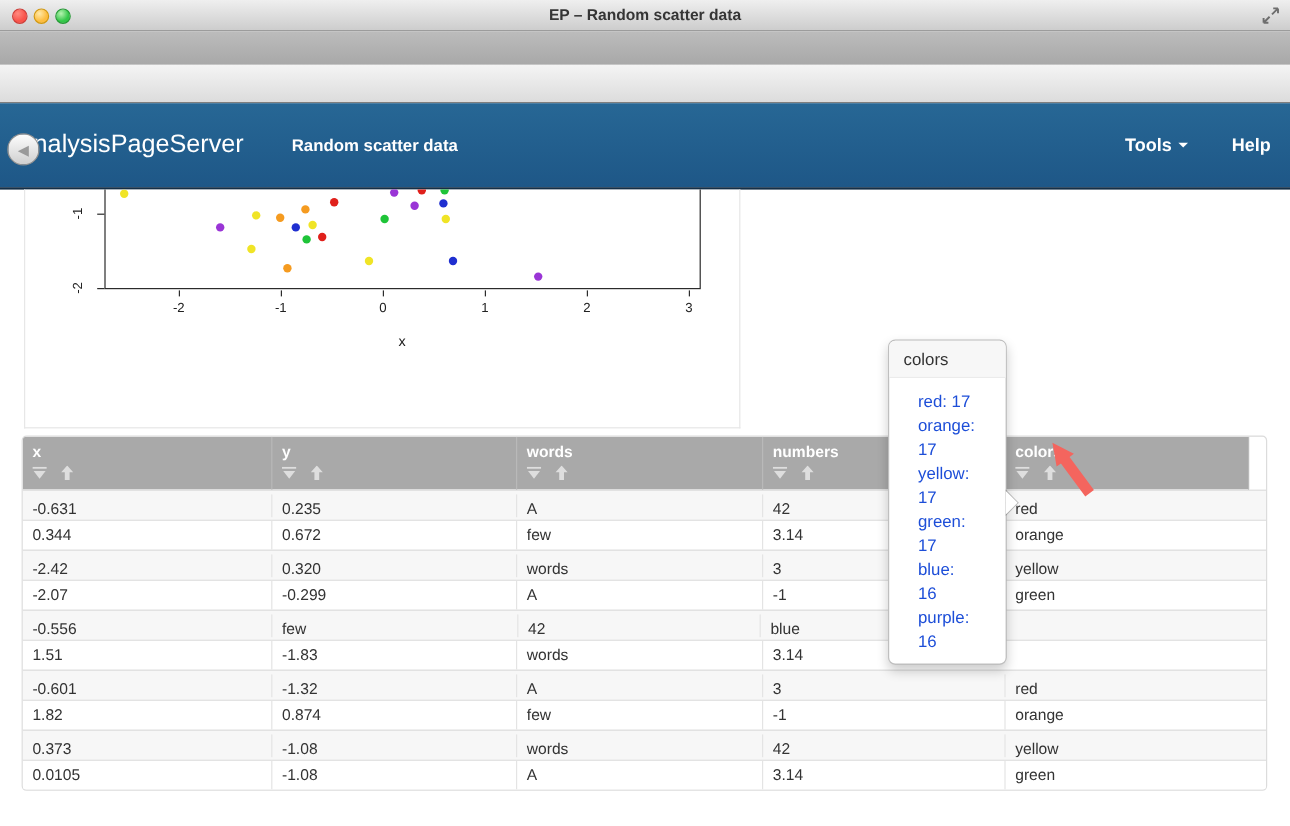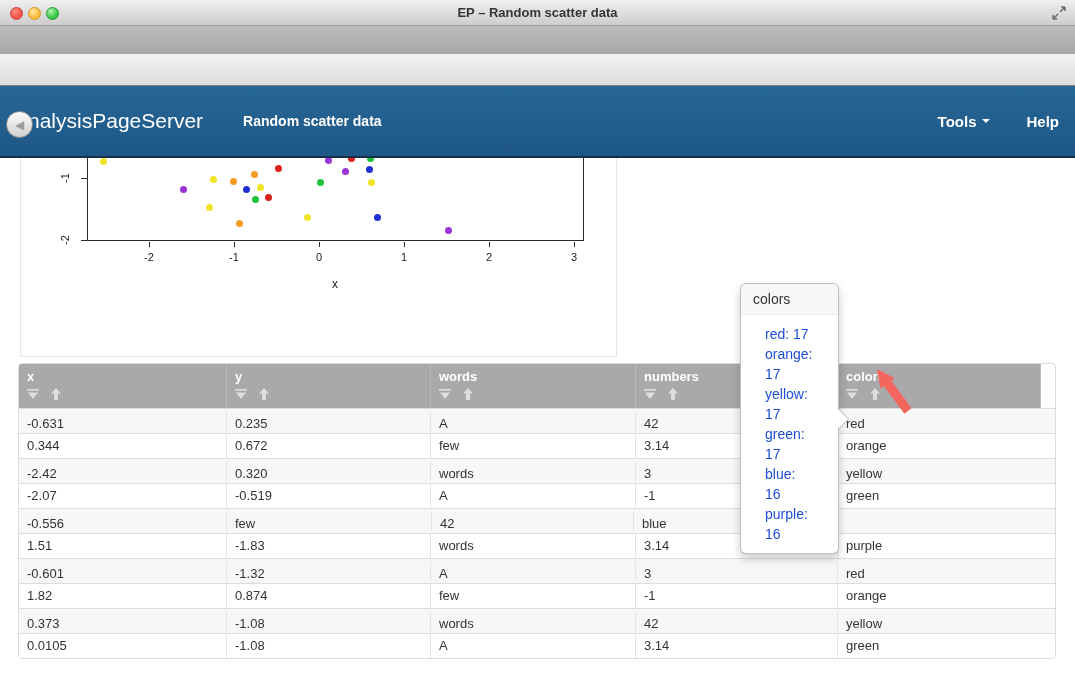--- a/index.html
+++ b/index.html
@@ -321,37 +321,36 @@
   </div>
         <div class="tr odd">
     <div class="td b0">-2.42</div>
     <div class="td b1">0.320</div>
     <div class="td b2">words</div>
     <div class="td b3">3</div>
     <div class="td b4">yellow</div>
   </div>
         <div class="tr">
     <div class="td b0">-2.07</div>
-    <div class="td b1">-0.519</div>
+    <div class="td b1">-0.299</div>
     <div class="td b2">A</div>
     <div class="td b3">-1</div>
     <div class="td b4">green</div>
   </div>
         <div class="tr odd">
     <div class="td b0">-0.556</div>
     <div class="td b2">few</div>
     <div class="td b3">42</div>
     <div class="td b4">blue</div>
   </div>
         <div class="tr">
     <div class="td b0">1.51</div>
     <div class="td b1">-1.83</div>
     <div class="td b2">words</div>
     <div class="td b3">3.14</div>
-    <div class="td b4">purple</div>
   </div>
         <div class="tr odd">
     <div class="td b0">-0.601</div>
     <div class="td b1">-1.32</div>
     <div class="td b2">A</div>
     <div class="td b3">3</div>
     <div class="td b4">red</div>
   </div>
         <div class="tr">
     <div class="td b0">1.82</div>

